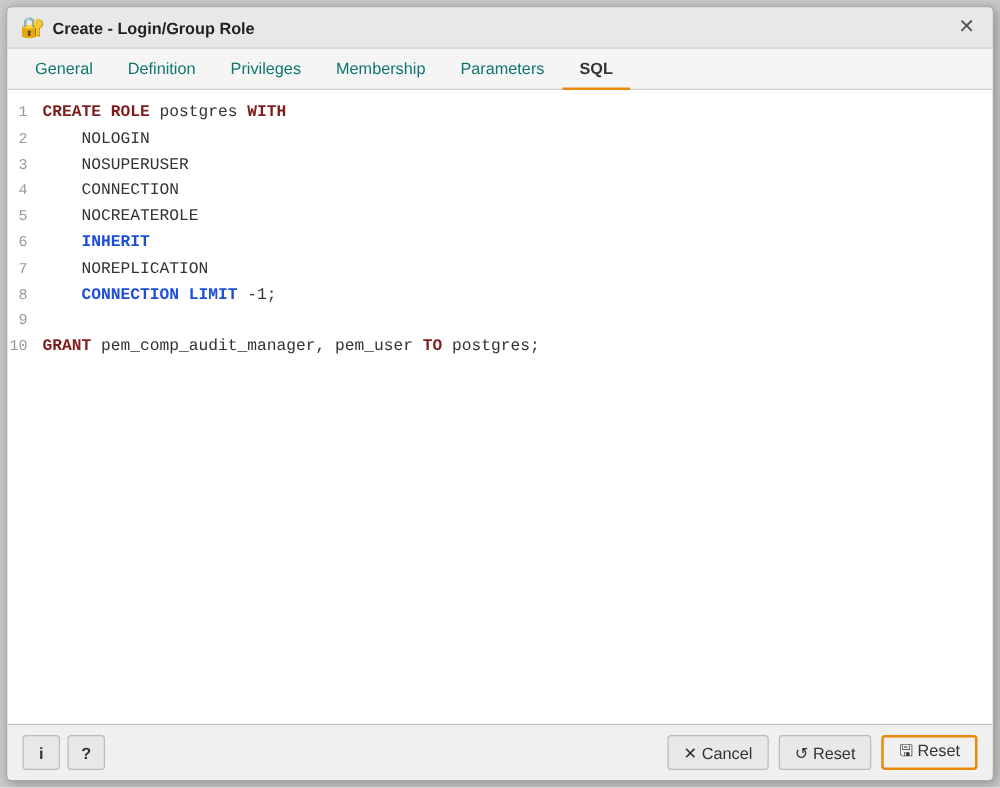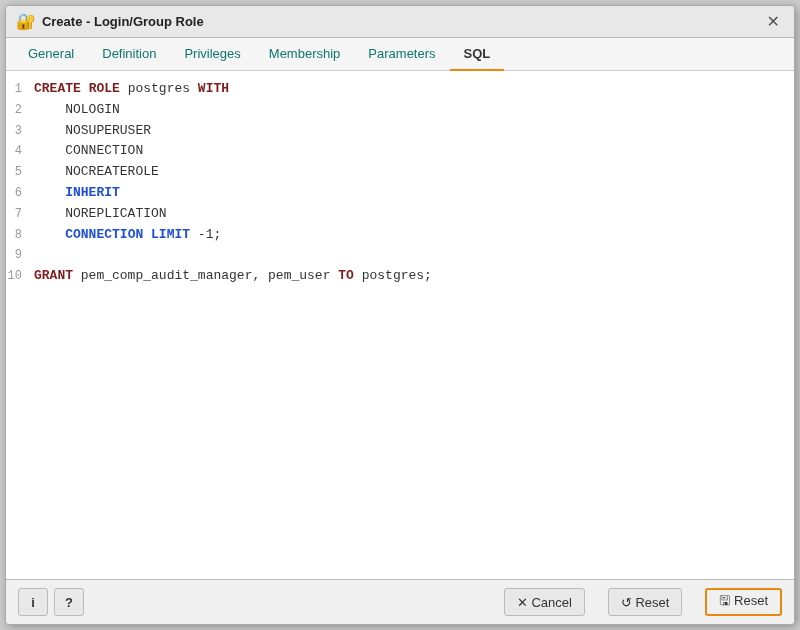--- a/index.html
+++ b/index.html
@@ -118,21 +118,21 @@
       align-items: center;
       justify-content: space-between;
       border-radius: 0 0 4px 4px;
     }
     .footer-left {
       display: flex;
       gap: 6px;
     }
     .footer-right {
       display: flex;
-      gap: 23px;
+      gap: 8px;
     }
     .icon-btn {
       background: #e8e8e8;
       border: 1px solid #bbb;
       border-radius: 3px;
       width: 30px;
       height: 28px;
       display: flex;
       align-items: center;
       justify-content: center;

